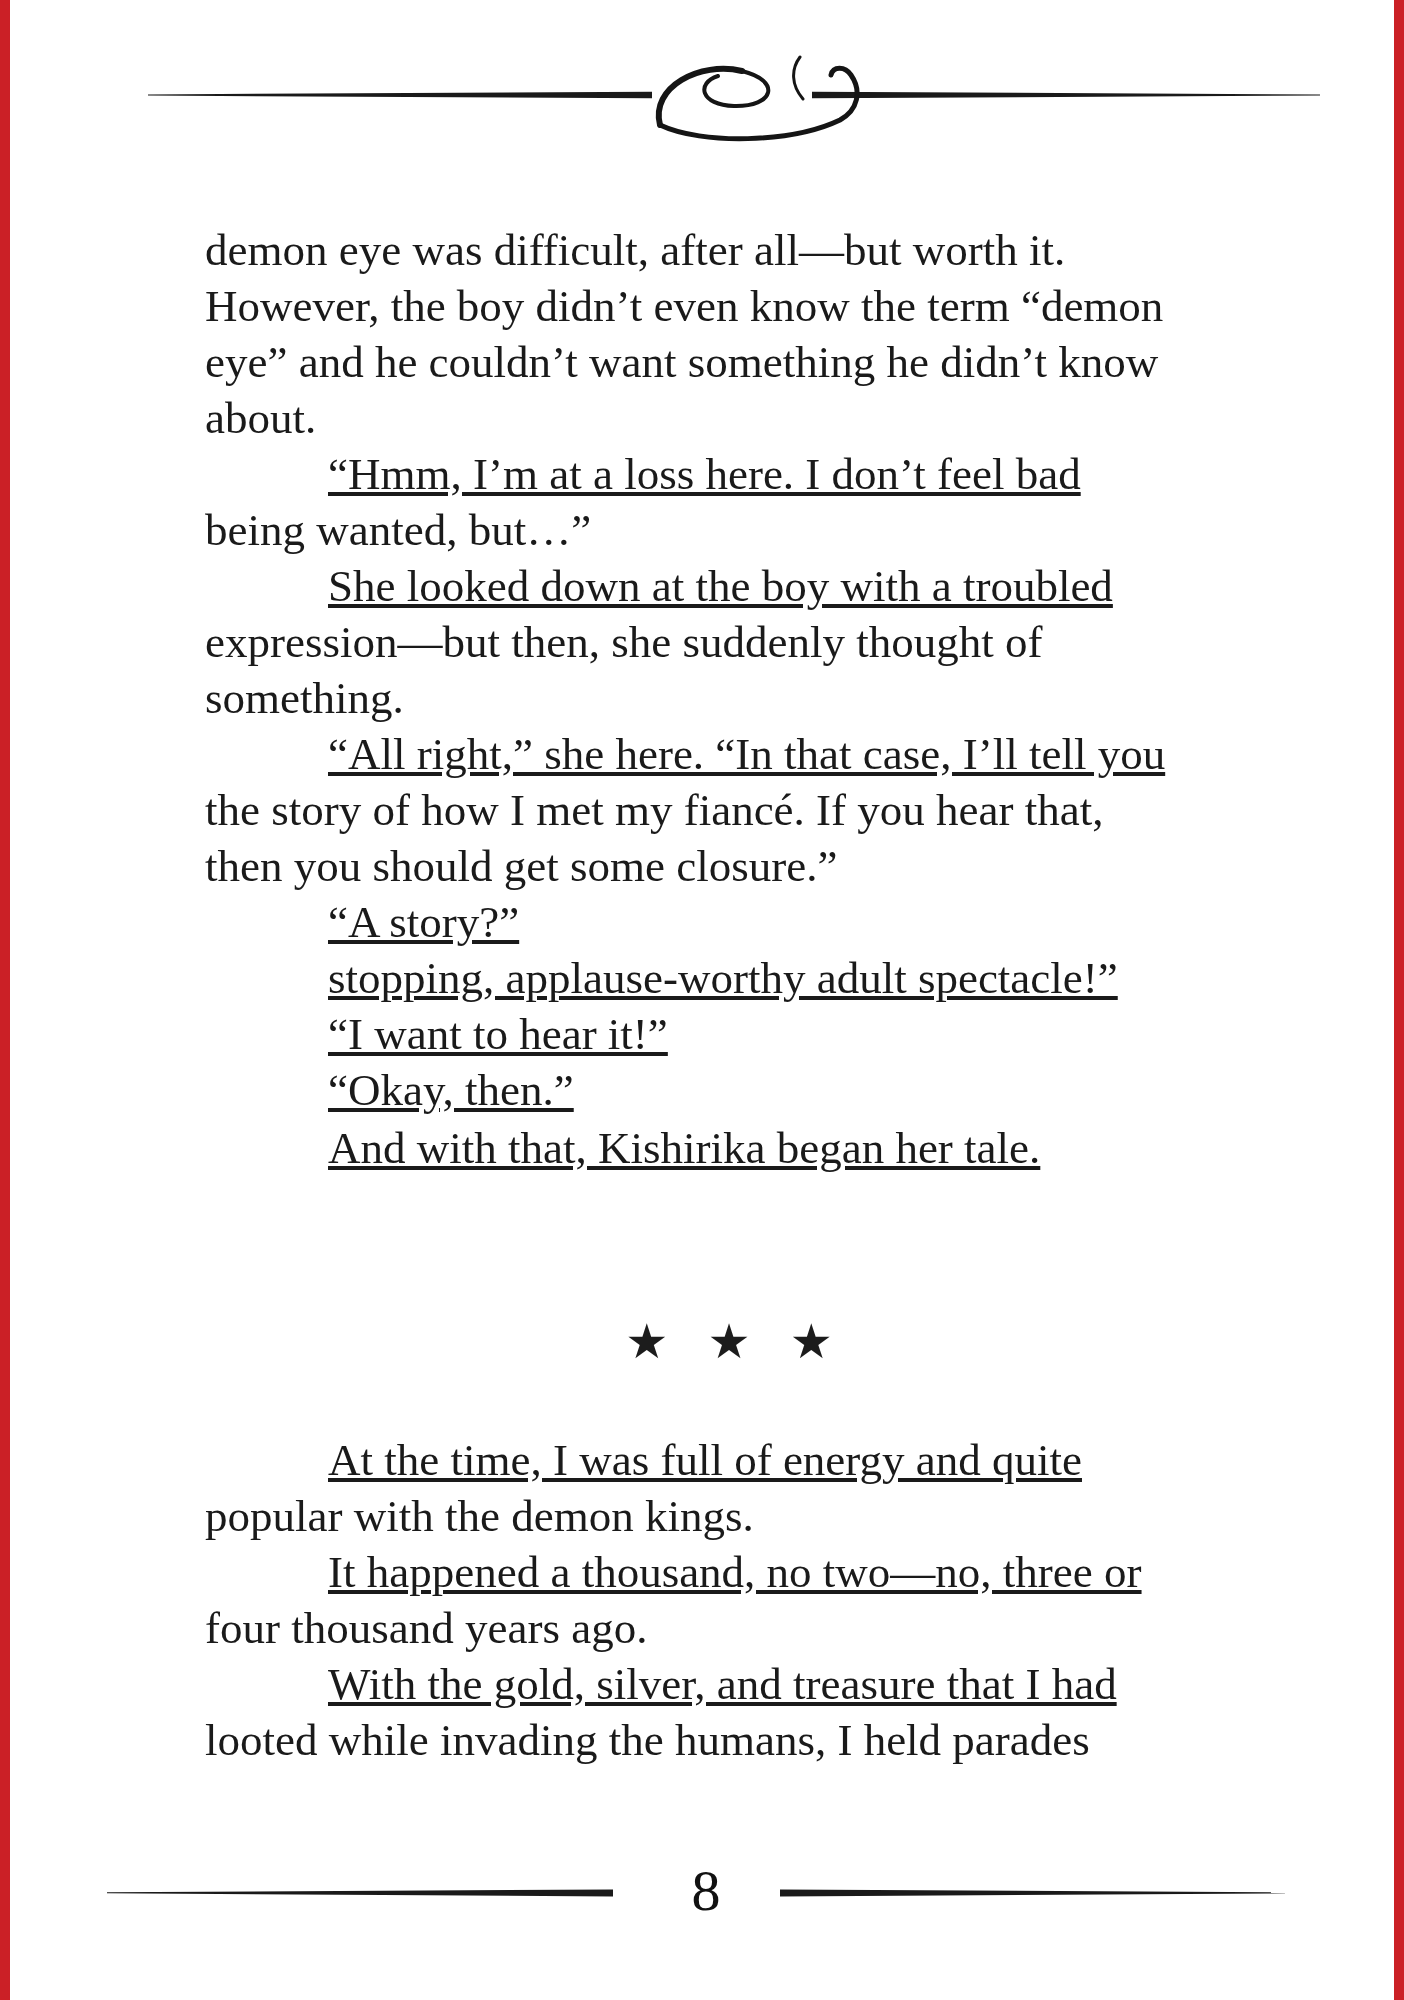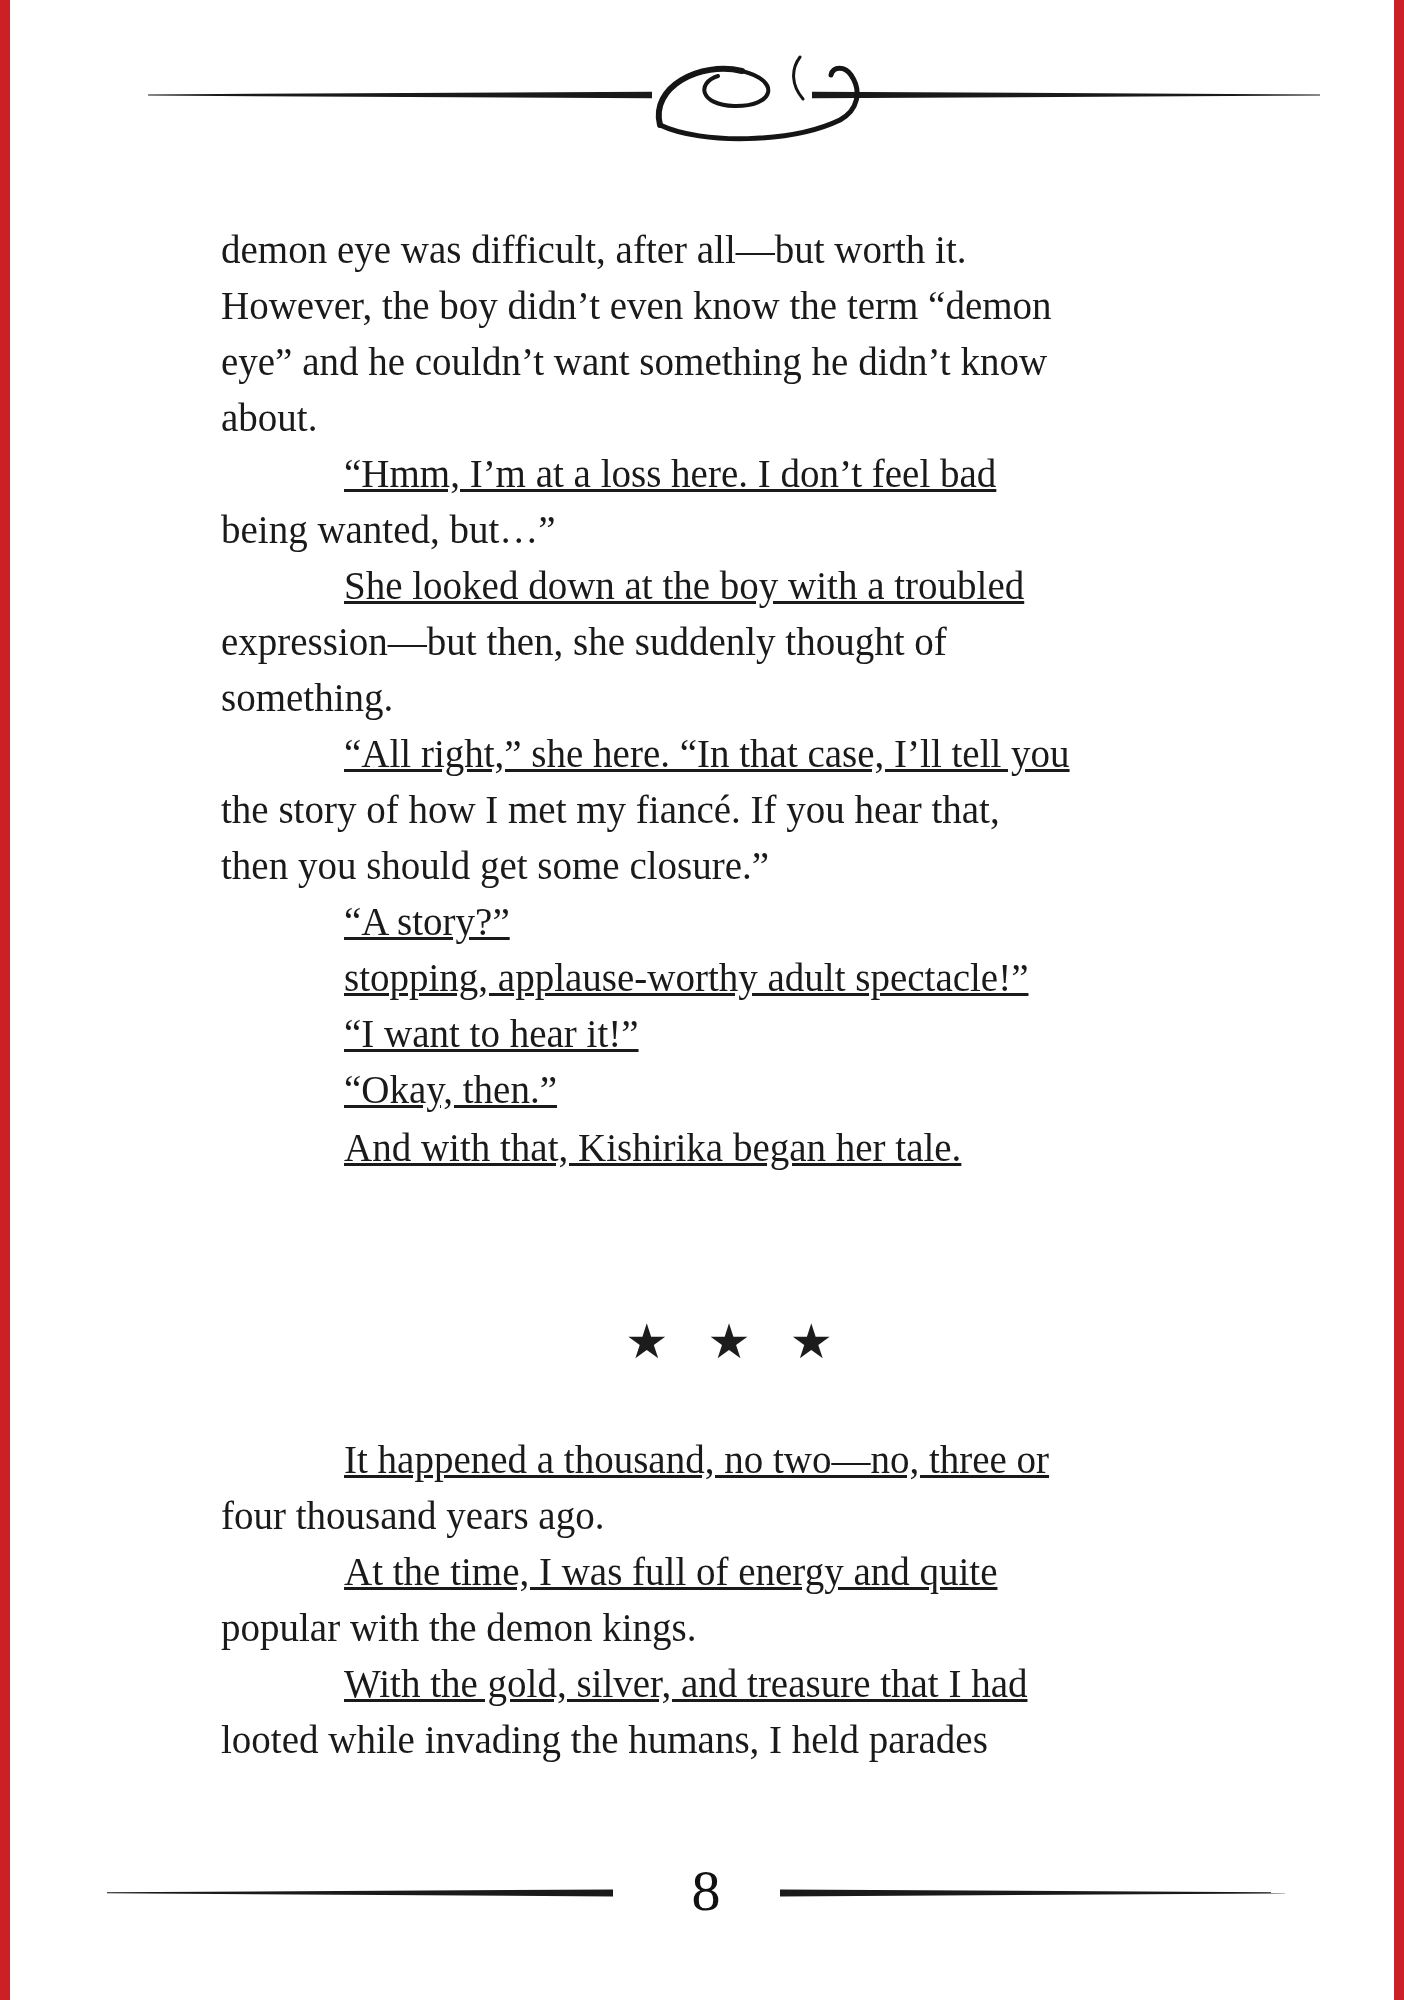--- a/index.html
+++ b/index.html
@@ -3,21 +3,21 @@
 <meta charset="utf-8">
 <style>
   html,body{margin:0;padding:0;}
   body{width:1404px;height:2000px;position:relative;background:#ffffff;overflow:hidden;
        font-family:"Liberation Serif","DejaVu Serif",serif;color:#1a1a1a;}
   .edge-bar{position:absolute;top:0;width:10px;height:2000px;background:#cb2026;}
   .edge-bar.left{left:0;}
   .edge-bar.right{right:0;}
   .ornament-top{position:absolute;left:0;top:55px;width:1404px;height:90px;}
   .footer-rule{position:absolute;left:0;top:1856px;width:1404px;height:80px;}
-  .text-block{position:absolute;left:221px;width:1032px;font-size:39px;line-height:56px;
+  .text-block{position:absolute;left:205px;width:1032px;font-size:45px;line-height:56px;
               text-align:left;}
   .text-block-1{top:222px;}
   .text-block-2{top:1432px;}
   .para{margin:0;padding:0;}
   .para .line{white-space:nowrap;}
   .para.indent .line:first-child{text-indent:123px;text-decoration:underline;}
   .para.gap-before{margin-top:2px;}
   .stars-row{position:absolute;left:213px;top:1313px;width:1032px;height:56px;
              text-align:center;font-family:"DejaVu Sans",sans-serif;
              font-size:48px;line-height:56px;color:#1c1c1c;}
@@ -81,26 +81,26 @@
 </div>
 
 <div class="stars-row">
   <span class="star">★</span>
   <span class="star">★</span>
   <span class="star">★</span>
 </div>
 
 <div class="text-block text-block-2">
   <div class="para indent">
+    <div class="line">At the time, I was full of energy and quite</div>
+    <div class="line">popular with the demon kings.</div>
+  </div>
+  <div class="para indent">
     <div class="line">It happened a thousand, no two—no, three or</div>
     <div class="line">four thousand years ago.</div>
-  </div>
-  <div class="para indent">
-    <div class="line">At the time, I was full of energy and quite</div>
-    <div class="line">popular with the demon kings.</div>
   </div>
   <div class="para indent">
     <div class="line">With the gold, silver, and treasure that I had</div>
     <div class="line">looted while invading the humans, I held parades</div>
   </div>
 </div>
 
 <svg class="footer-rule" viewBox="0 0 1404 80" xmlns="http://www.w3.org/2000/svg">
   <polygon points="107,36.3 613,33.5 613,40.5 107,37.3" fill="#1a1a1a"></polygon>
   <polygon points="780,33.5 1285,36.3 1285,37.3 780,40.5" fill="#1a1a1a"></polygon>

